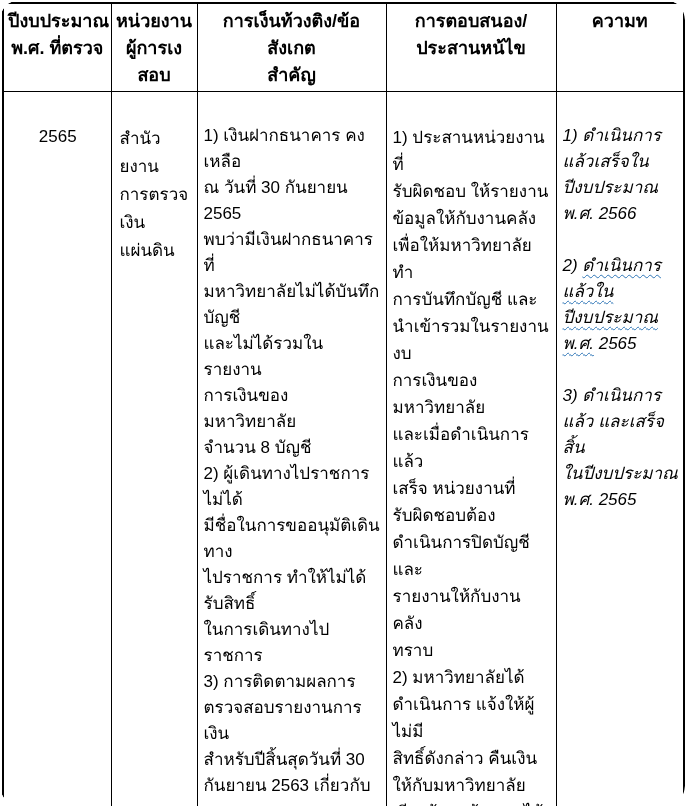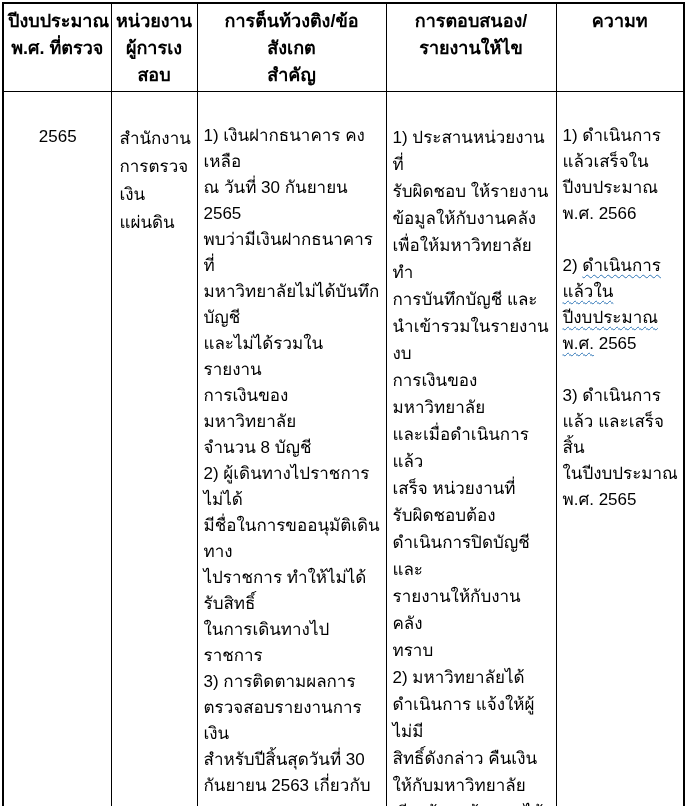--- a/index.html
+++ b/index.html
@@ -1,15 +1,15 @@
 <!DOCTYPE html>
 <html><head>
 <meta charset="utf-8">
 <style>
-  * { box-sizing: border-box; }
+  * { box-sizing: border-box; border-radius: 20px; }
   html, body { margin: 0; padding: 0; background: #ffffff; }
   .page {
     width: 685px;
     height: 806px;
     overflow: hidden;
     background: #ffffff;
     color: #000000;
     font-family: "Liberation Sans", sans-serif;
     padding: 2px 0 0 2px;
   }
@@ -36,21 +36,21 @@
   .data-row  { height: 710px; }
   .audit-table td {
     font-size: 17px;
     line-height: 26px;
     padding: 5px 5px 4px 6px;
     text-align: left;
   }
   td.cell-year { text-align: center; padding-top: 6px; }
   td.cell-auditor { line-height: 28px; padding-left: 8px; }
   td.cell-response { line-height: 27px; }
-  .status-item { margin: 0; }
+  .status-item { margin: 0; font-style: italic; }
   .squiggle {
     text-decoration-line: underline;
     text-decoration-style: wavy;
     text-decoration-color: #2e75b6;
     text-decoration-thickness: 1px;
     text-underline-offset: 3px;
     margin-top: 16px;
   }
 </style>
 </head>
@@ -65,32 +65,32 @@
       <col style="width:170px">
       <col style="width:128px">
     </colgroup>
     <tbody>
       <tr class="header-row">
         <th>ปีงบประมาณ
 พ.ศ. ที่ตรวจ</th>
         <th>หน่วยงาน
 ผู้การเง
 สอบ</th>
-        <th>การต็นท้วงติง/ข้อสังเกต
+        <th>การเง็นท้วงติง/ข้อสังเกต
 สำคัญ</th>
         <th>การตอบสนอง/
-รายงานให้ไข</th>
+ประสานหน้ไข</th>
         <th>ความท</th>
       </tr>
       <tr class="data-row">
         <td class="cell-year">
           <span>2565</span>
         </td>
         <td class="cell-auditor">
-          <span>สำนักงาน
+          <span>สำนัวยงาน
 การตรวจ
 เงิน
 แผ่นดิน</span>
         </td>
         <td class="cell-issues">
           <span>1) เงินฝากธนาคาร คงเหลือ
 ณ วันที่ 30 กันยายน 2565
 พบว่ามีเงินฝากธนาคารที่
 มหาวิทยาลัยไม่ได้บันทึกบัญชี
 และไม่ได้รวมในรายงาน

